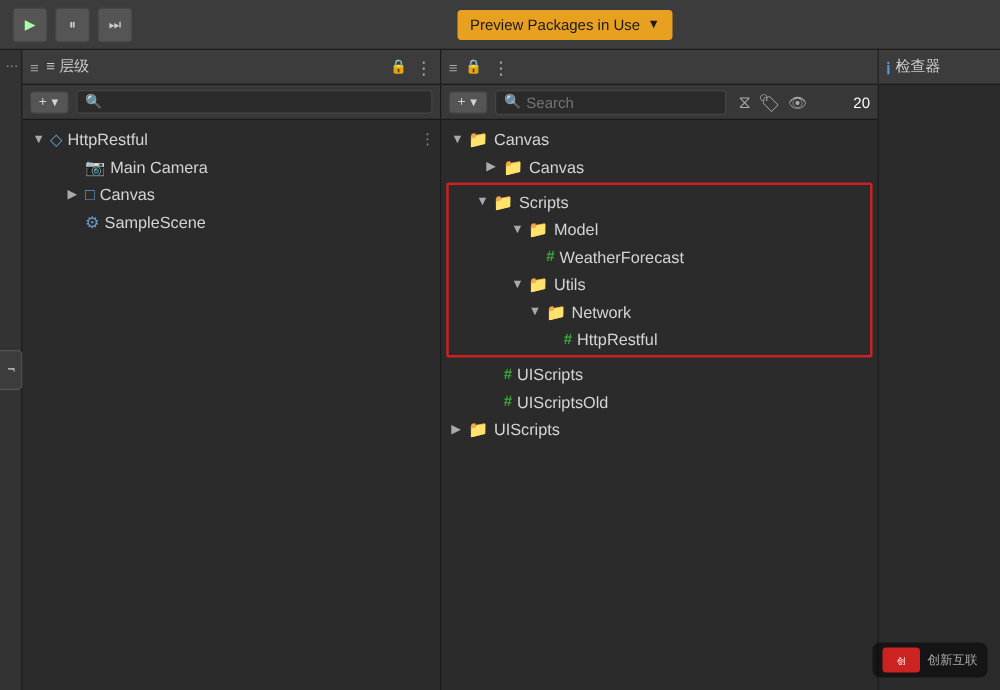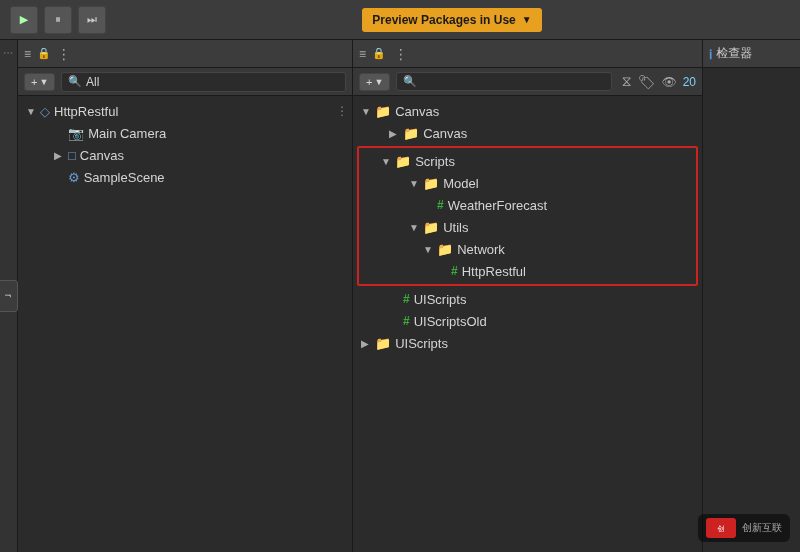--- a/index.html
+++ b/index.html
@@ -40,21 +40,21 @@
       justify-content: center;
       cursor: pointer;
       color: #ccc;
       font-size: 11px;
     }
     .tb-btn.play { color: #aaffaa; }
     
     .preview-dropdown {
       background: #e8a020;
       color: #1a1a1a;
-      font-weight: bold;
+      font-weight: normal;
       font-size: 12px;
       padding: 5px 10px;
       border-radius: 3px;
       display: flex;
       align-items: center;
       gap: 6px;
       cursor: pointer;
       margin-left: auto;
       margin-right: auto;
     }
@@ -214,21 +214,22 @@
       border-right: 1px solid #1a1a1a;
       display: flex;
       flex-direction: column;
       background: #2b2b2b;
     }
     .mid-panel .panel-header-icons {
       gap: 8px;
     }
     .count-badge {
       font-size: 12px;
-      color: #7dd3fc;
+      color: #ffffff;
+      margin-left: 31px;
     }
 
     
     .highlight-box {
       border: 2px solid #cc2222;
       margin: 2px 4px;
       border-radius: 2px;
       padding: 2px 0;
     }
 
@@ -346,33 +347,33 @@
 
 <div class="main-layout">
 
   <div class="left-strip">
     <div class="strip-dots">⋮</div>
   </div>
 
   <div class="left-panel">
     <div class="panel-header">
       <span style="color:#aaa;font-size:12px;">≡</span>
+      <span class="panel-header-title">≡ 层级</span>
       <div class="panel-header-icons">
         <span style="color:#888;font-size:11px;">🔒</span>
         <span style="color:#aaa;font-size:14px;">⋮</span>
       </div>
     </div>
     <div class="panel-toolbar">
       <div class="add-btn">
         <span>+</span>
         <span style="font-size:9px;">▼</span>
       </div>
       <div class="search-box">
         <span class="search-icon">🔍</span>
-        <input type="text" value="All" style="">
       </div>
     </div>
     <div class="panel-content">
 
       <div class="tree-item">
         <span class="tree-arrow">▼</span>
         <span class="tree-icon scene-icon">◇</span>
         <span>HttpRestful</span>
         <span class="dots-menu">⋮</span>
       </div>
@@ -405,20 +406,21 @@
         <span style="color:#aaa;font-size:14px;">⋮</span>
       </div>
     </div>
     <div class="panel-toolbar">
       <div class="add-btn">
         <span>+</span>
         <span style="font-size:9px;">▼</span>
       </div>
       <div class="search-box">
         <span class="search-icon">🔍</span>
+        <input type="text" placeholder="Search" style="">
       </div>
 
       <span style="font-size:14px;color:#aaa;margin-left:4px;">⧖</span>
       <span style="font-size:14px;color:#aaa;">🏷</span>
       <span style="font-size:12px;color:#aaa;">👁</span>
       <span class="count-badge">
         <span>20</span>
       </span>
     </div>
     <div class="panel-content">

